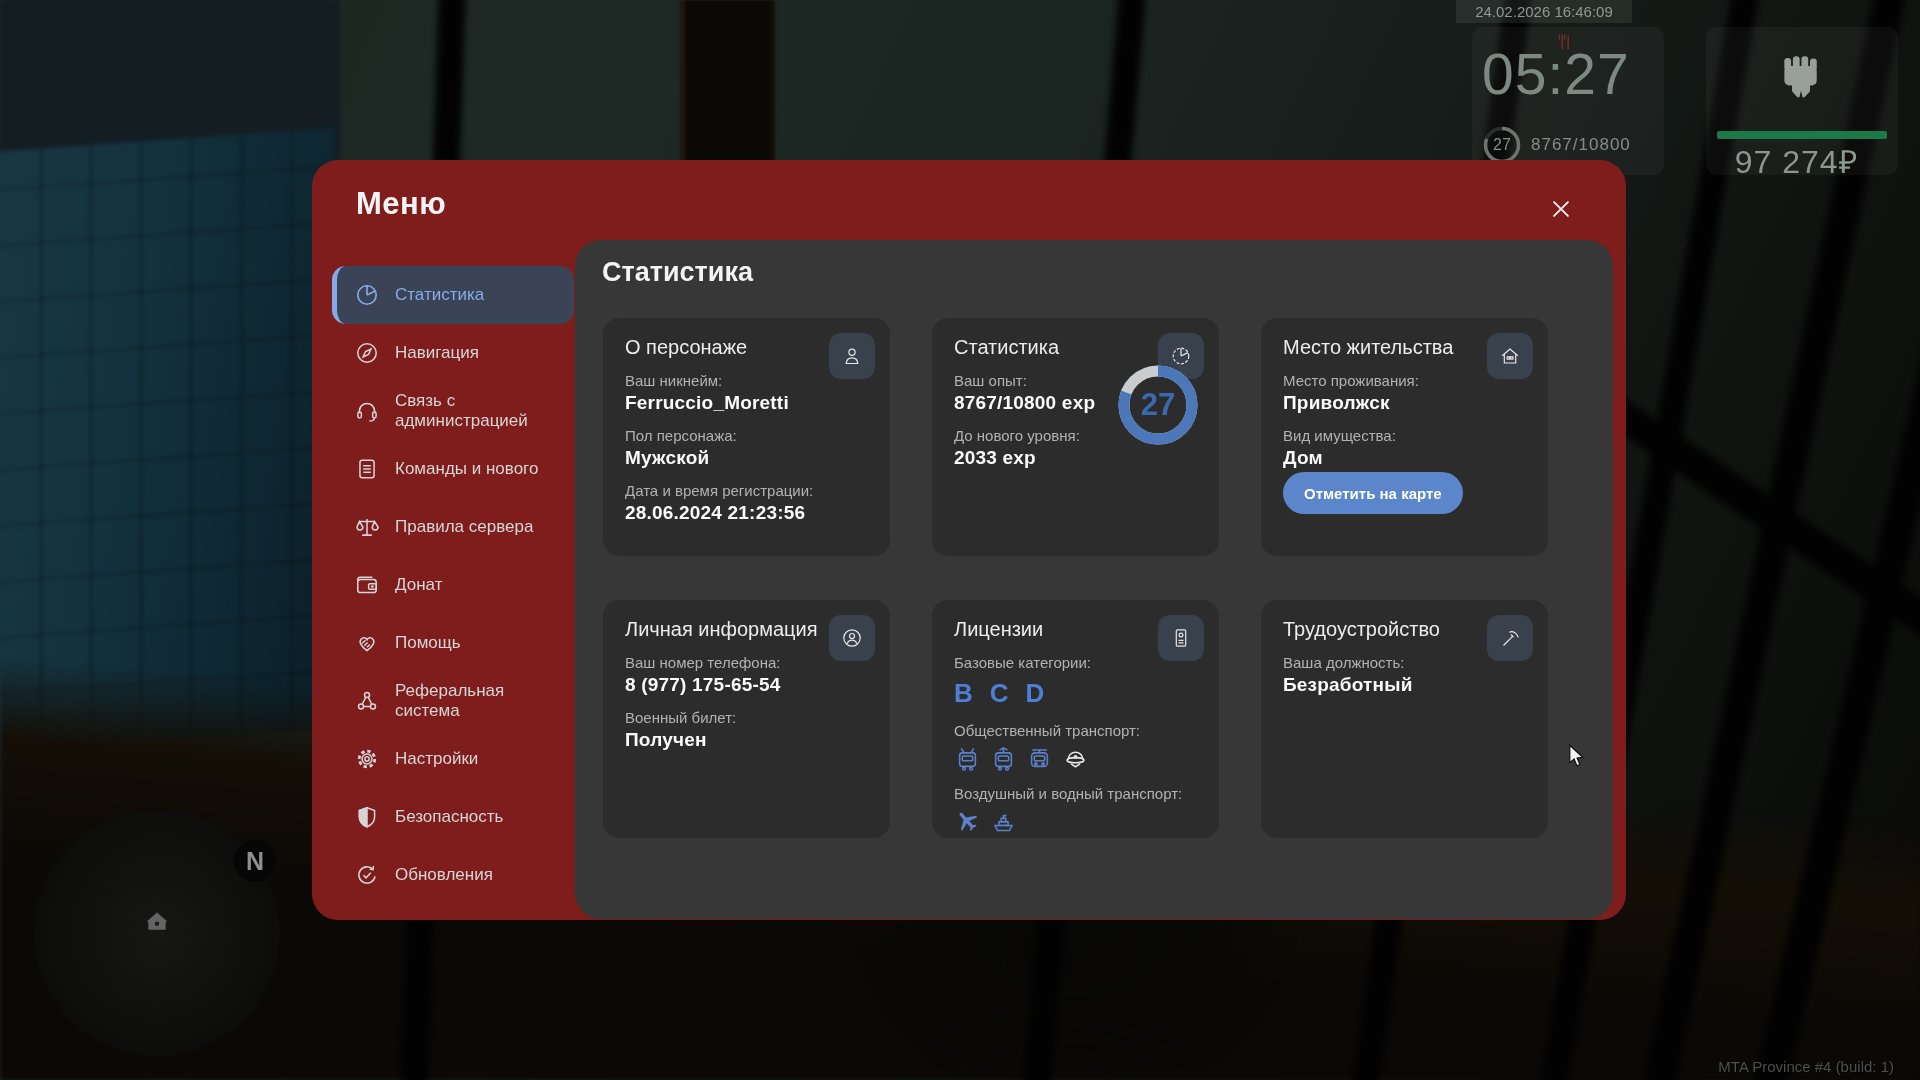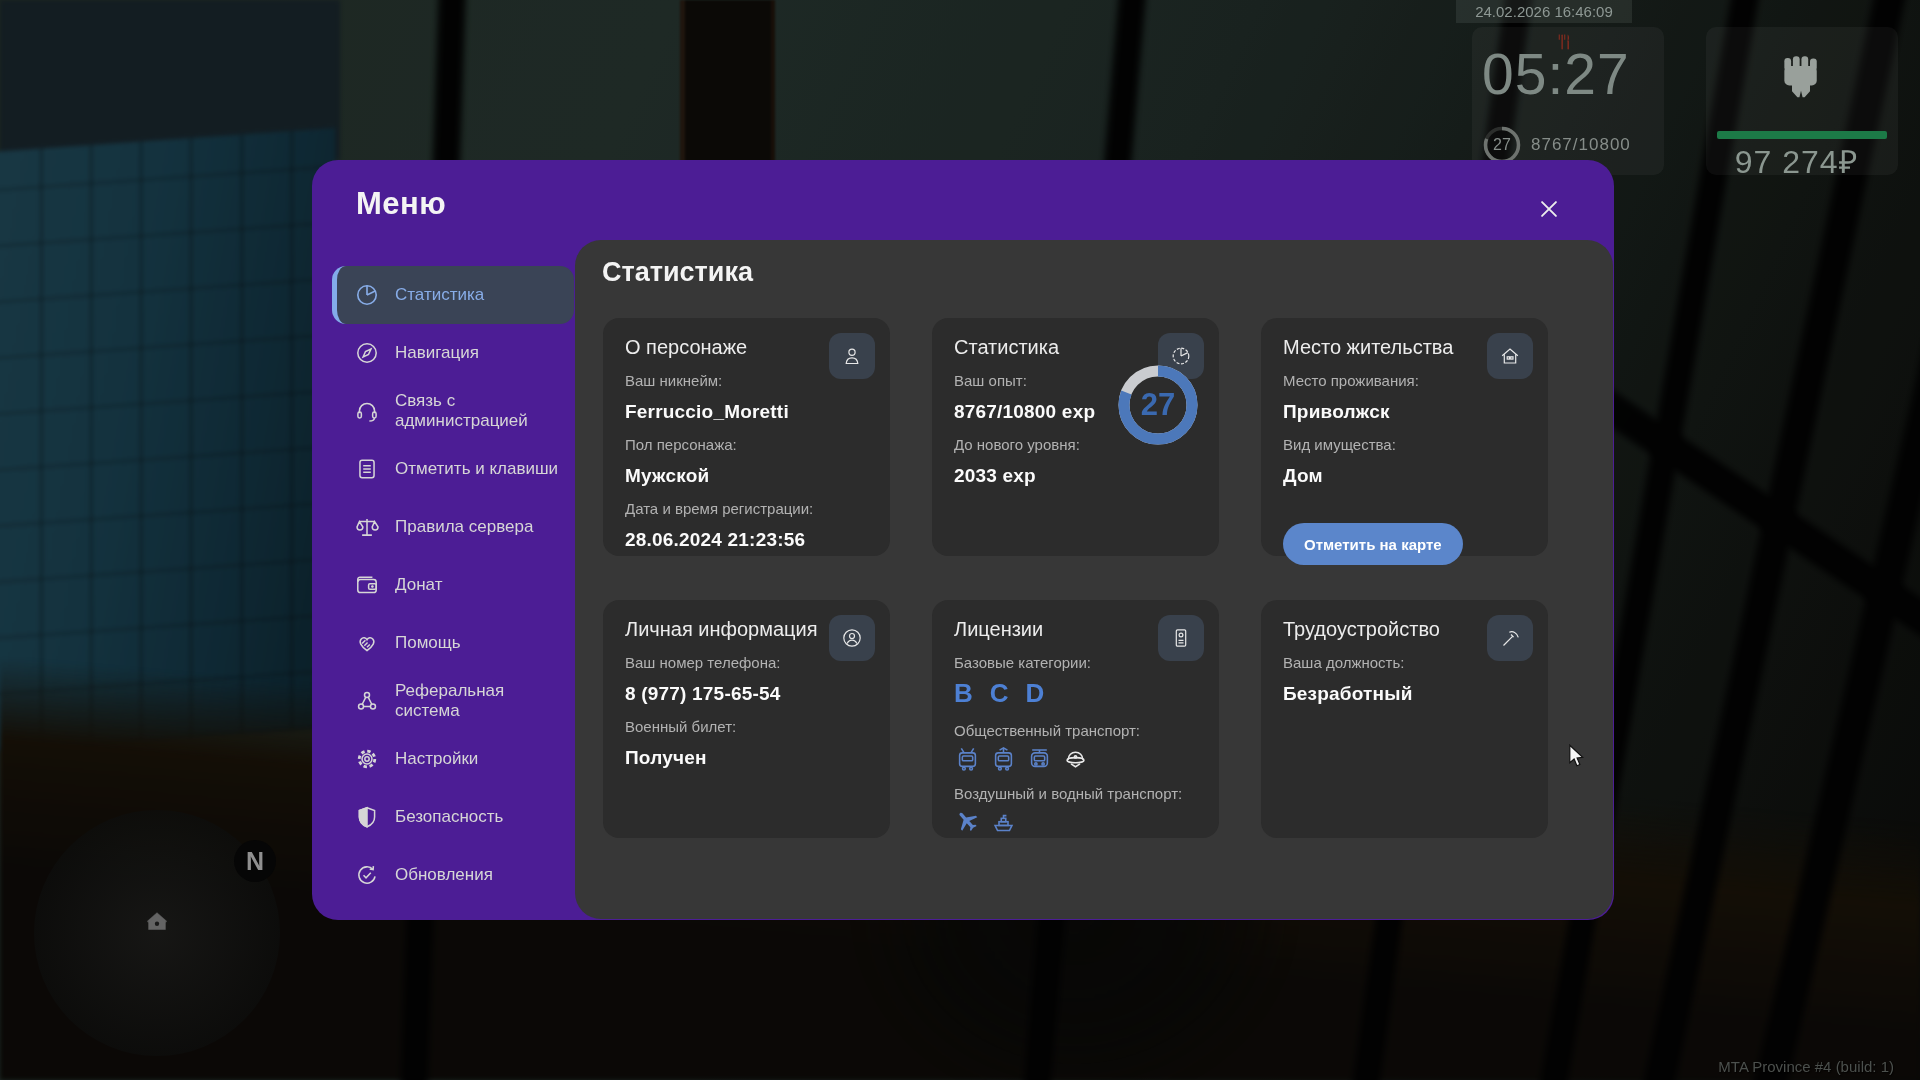--- a/index.html
+++ b/index.html
@@ -60,21 +60,21 @@
     background:#060606;color:#8f8f8f;font-size:25px;font-weight:700;
     display:flex;align-items:center;justify-content:center;}
   .mm-house{position:absolute;left:110px;top:98px;color:#646464;}
 
   
   .wm{position:absolute;right:26px;bottom:5px;font-size:15px;font-weight:400;
     color:rgba(80,84,81,.95);text-shadow:1px 1px 1px rgba(0,0,0,.7);}
 
   
   .panel{position:absolute;left:312px;top:160px;width:1302px;height:760px;border-radius:26px;
-    background:#4c1d95;}
+    background:#7f1d1d;padding-left:12px;}
   .menu-title{position:absolute;left:44px;top:26px;font-size:31px;font-weight:700;
     color:#f4f4f4;letter-spacing:.5px;}
   .close{position:absolute;right:46px;top:30px;width:38px;height:38px;display:flex;
     align-items:center;justify-content:center;cursor:pointer;color:#ececec;background:none;border:none;}
 
   
   .sidebar{position:absolute;left:20px;top:106px;width:242px;}
   .si{display:flex;align-items:center;gap:15px;height:58px;padding:0 6px 0 22px;
     border-radius:14px;color:#d6d6d6;font-size:17px;cursor:pointer;}
   .si .lbl{line-height:1.2;}
@@ -86,22 +86,22 @@
     background:#373737;}
   .c-head{position:absolute;left:27px;top:17px;font-size:27px;font-weight:700;color:#f4f4f4;}
   .cards{position:absolute;left:28px;top:78px;display:grid;
     grid-template-columns:repeat(3,287px);grid-auto-rows:238px;column-gap:42px;row-gap:44px;}
   .card{position:relative;background:#2c2c2c;border-radius:16px;padding:18px 22px;box-sizing:border-box;}
   .card-title{font-size:20px;color:#ececec;}
   .badge{position:absolute;top:15px;right:15px;width:46px;height:46px;border-radius:12px;
     background:#39414c;display:flex;align-items:center;justify-content:center;color:#e8e8e8;}
   .field{margin-top:13px;}
   .f-label{font-size:15px;color:#b2b2b2;}
-  .f-value{font-size:19px;font-weight:700;color:#fbfbfb;margin-top:12px;letter-spacing:.2px;}
-  .map-btn{margin-top:36px;height:42px;padding:0 21px;border:none;border-radius:21px;
+  .f-value{font-size:19px;font-weight:700;color:#fbfbfb;margin-top:3px;letter-spacing:.2px;}
+  .map-btn{margin-top:3px;height:42px;padding:0 21px;border:none;border-radius:21px;
     background:#5b86cb;color:#fff;font-size:15px;font-weight:700;font-family:inherit;cursor:pointer;}
   .ringwrap{position:absolute;right:18px;top:44px;width:86px;height:86px;}
   .ringwrap .rv{position:absolute;inset:0;text-align:center;line-height:86px;
     font-size:31px;font-weight:700;color:#3a69b0;}
   .cat-row{display:flex;gap:17px;margin:7px 0 9px;font-size:26px;font-weight:700;color:#4d80d4;}
   .veh-row{display:flex;gap:9px;margin:6px 0 8px;align-items:center;color:#5b82c9;}
 
   .cursor{position:absolute;left:1566px;top:744px;}
 </style>
 </head>
@@ -207,21 +207,21 @@
           <rect x="17.2" y="13" width="3.2" height="5.4" rx="1.5"></rect>
           <path d="M18.8 18.4c0 2-2.2 2.8-4.6 2.8"></path>
         </svg>
         <span class="lbl">Связь с администрацией</span>
       </div>
       <div class="si">
         <svg width="26" height="26" viewBox="0 0 24 24" fill="none" stroke="currentColor" stroke-width="1.4">
           <rect x="5.5" y="4" width="13" height="16" rx="2"></rect>
           <path d="M8.5 9h7M8.5 12h7M8.5 15h7"></path>
         </svg>
-        <span class="lbl">Отметить и клавиши</span>
+        <span class="lbl">Команды и нового</span>
       </div>
       <div class="si">
         <svg width="26" height="26" viewBox="0 0 24 24" fill="none" stroke="currentColor" stroke-width="1.4">
           <path d="M12 4.5v14.5M7.5 19.5h9M5 7h14"></path>
           <path d="M5 7l-2.2 5a2.7 2.7 0 0 0 5.4 0L5 7zM19 7l-2.2 5a2.7 2.7 0 0 0 5.4 0L19 7z"></path>
         </svg>
         <span class="lbl">Правила сервера</span>
       </div>
       <div class="si">
         <svg width="26" height="26" viewBox="0 0 24 24" fill="none" stroke="currentColor" stroke-width="1.4">

